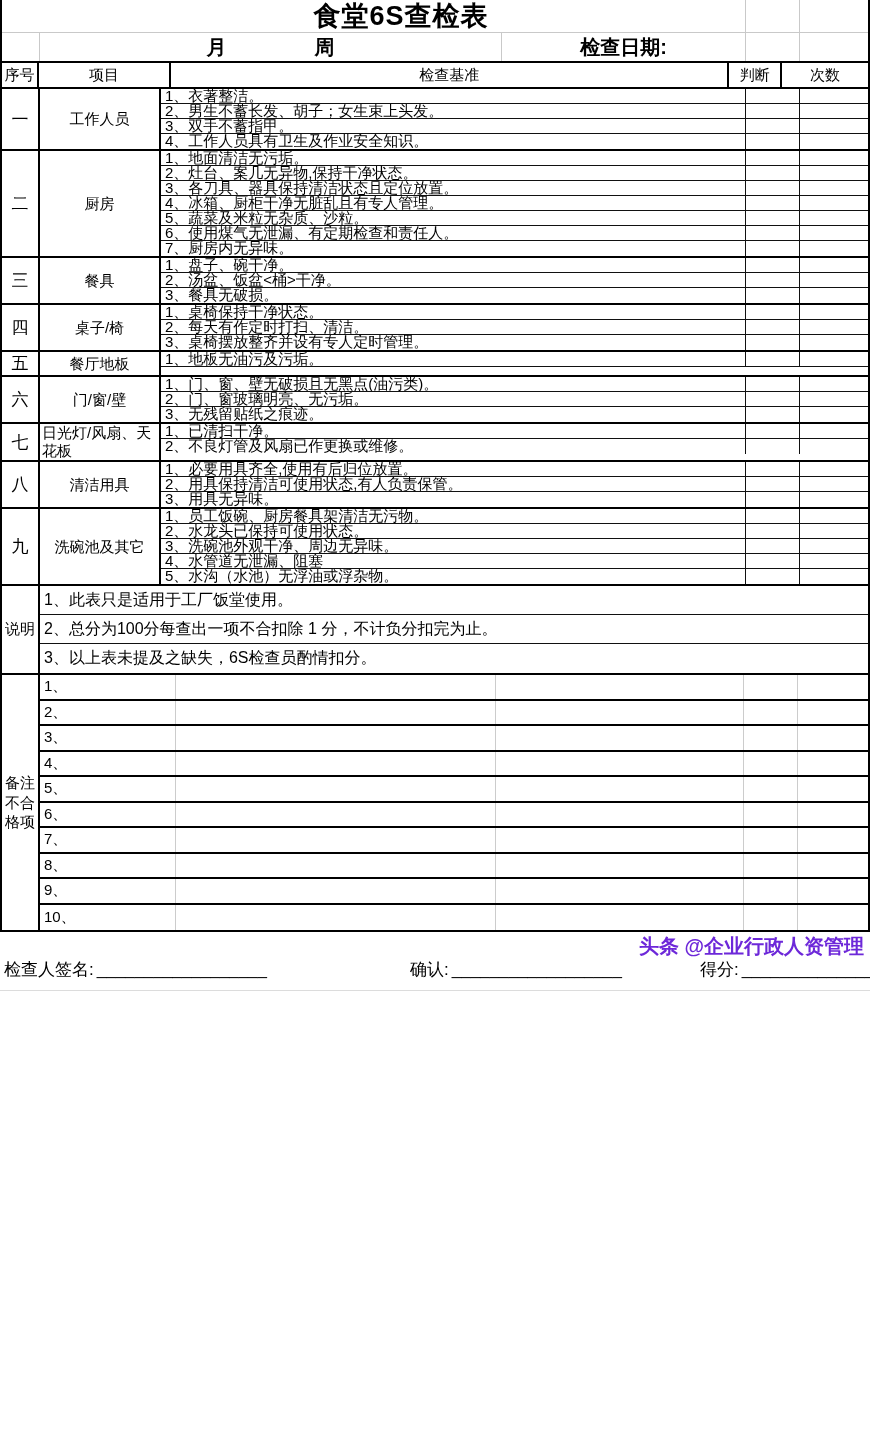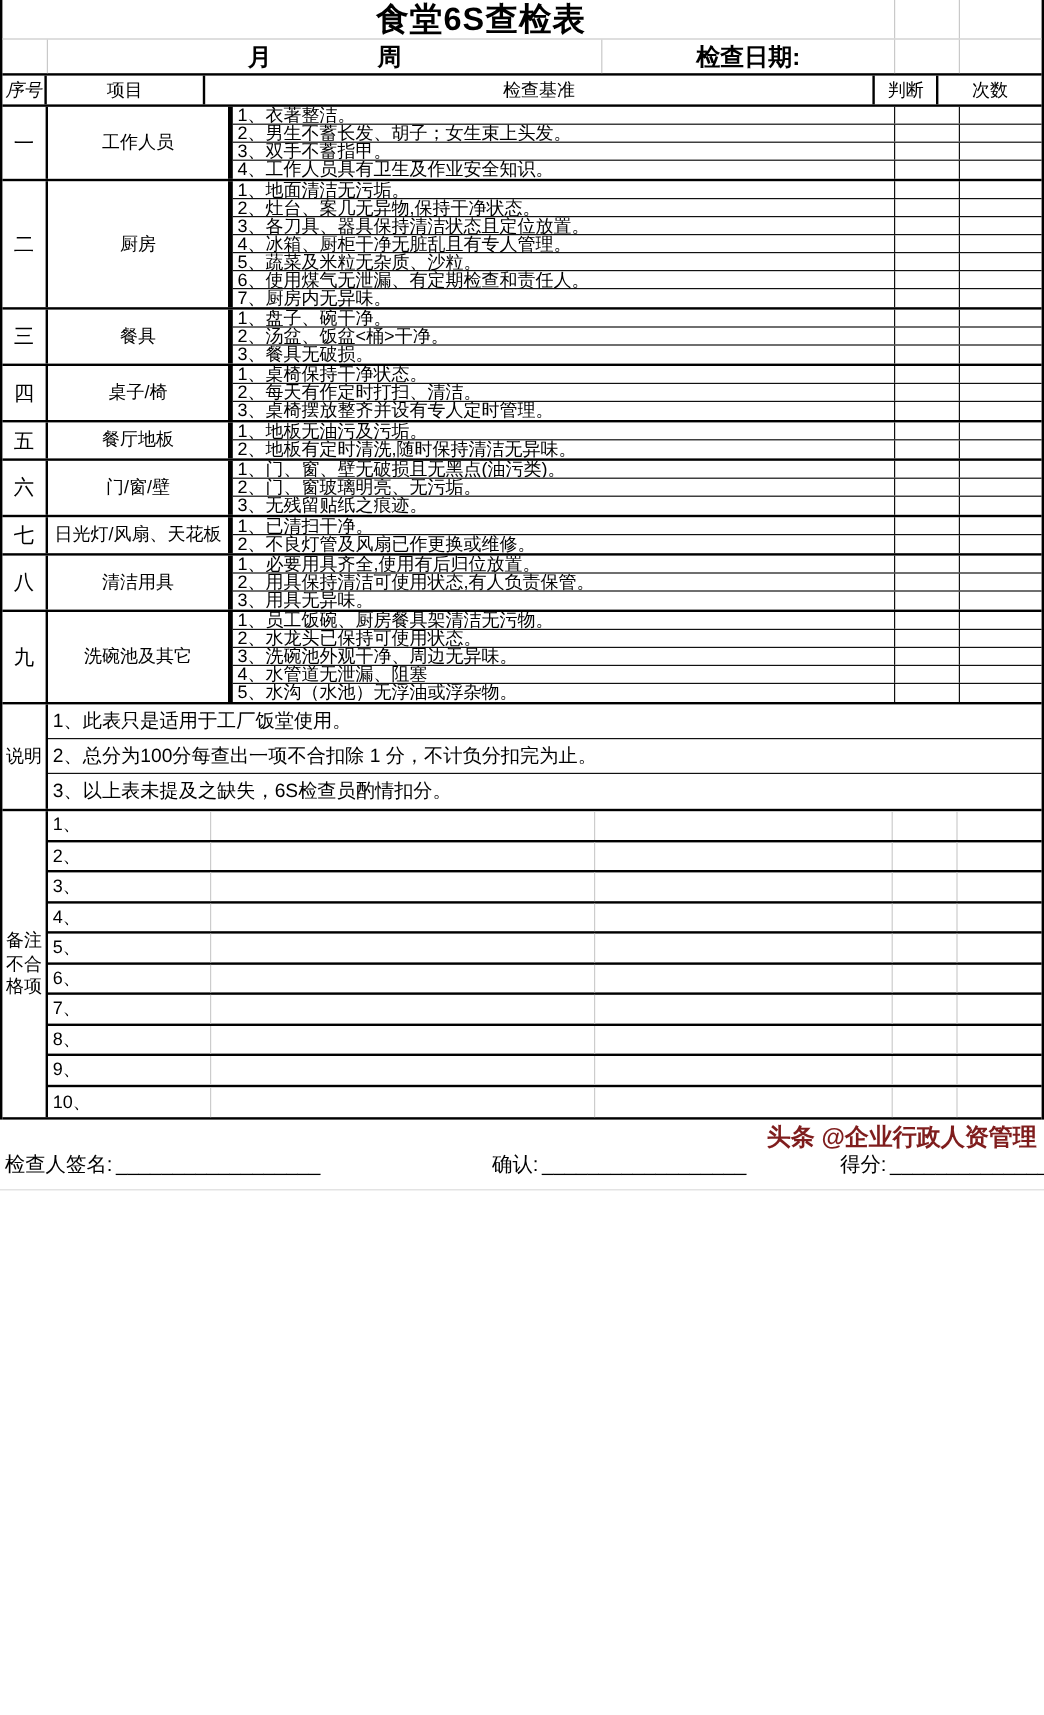--- a/index.html
+++ b/index.html
@@ -16,32 +16,32 @@
   .w-count{width:69px;box-sizing:border-box;}
   
   .sub-row{height:30px;border-bottom:2px solid #000;font-weight:bold;font-size:20px;}
   .sub-num{width:38px;border-right:1px solid #c9c9c9;box-sizing:border-box;}
   .sub-mw{width:462px;display:flex;align-items:center;justify-content:center;gap:88px;
           border-right:1px solid #c9c9c9;box-sizing:border-box;}
   .sub-date{width:243px;display:flex;align-items:center;justify-content:center;box-sizing:border-box;}
   
   .header-row{height:26px;border-bottom:2px solid #000;font-size:15px;}
   .h-cell{display:flex;align-items:center;justify-content:center;box-sizing:border-box;}
-  .h-num{width:38px;border-right:2px solid #000;font-style:italic;}
+  .h-num{width:38px;border-right:2px solid #000;}
   .h-item{width:135px;border-right:2px solid #000;}
   .h-crit{width:570px;}
   .h-judge{width:54px;border-left:2px solid #000;}
   .h-count{width:90px;border-left:2px solid #000;}
   
   .section{display:flex;box-sizing:border-box;}
   .sec-border{border-top:2px solid #000;}
   .sec-num{width:38px;border-right:2px solid #000;display:flex;align-items:center;justify-content:center;
            font-size:17px;box-sizing:border-box;}
-  .sec-item{width:154px;border-right:4px solid #000000;display:flex;align-items:center;justify-content:center;
-            font-size:15px;text-align:center;line-height:1.2;box-sizing:border-box;padding:0 2px;}
+  .sec-item{width:121px;border-right:2px solid #000000;display:flex;align-items:center;justify-content:center;
+            font-size:15px;text-align:left;line-height:1.2;box-sizing:border-box;padding:0 2px;}
   .sec-rows{flex:1;display:flex;flex-direction:column;}
   .crit-row{display:flex;height:15px;box-sizing:border-box;}
   .rb{border-bottom:1px solid #111;}
   .crit-text{flex:1;display:flex;align-items:center;padding-left:4px;font-size:15px;box-sizing:border-box;white-space:nowrap;overflow:hidden;}
   .cell-judge{width:54px;border-left:1px solid #111;box-sizing:border-box;}
   .cell-count{width:69px;border-left:1px solid #111;box-sizing:border-box;}
   
   .notes{display:flex;border-top:2px solid #000;box-sizing:border-box;}
   .notes-label{width:38px;border-right:2px solid #000;display:flex;align-items:center;justify-content:center;
                font-size:15px;box-sizing:border-box;padding:0 1px;}
@@ -59,21 +59,21 @@
   .rm-c3{width:248px;border-left:1px solid #ccc;box-sizing:border-box;}
   .rm-c4{width:54px;border-left:1px solid #ccc;box-sizing:border-box;}
   .rm-c5{width:69px;border-left:1px solid #ccc;box-sizing:border-box;}
   
   .footer{position:relative;height:61px;}
   .f-item{position:absolute;font-weight:normal;font-size:17px;white-space:nowrap;}
   .f-item .blank{margin-left:3px;letter-spacing:0;}
   #f-sign{left:4px;top:26px;}
   #f-confirm{left:410px;top:26px;}
   #f-score{left:700px;top:26px;}
-  .watermark{position:absolute;right:6px;top:1px;color:#7f1d1d;font-weight:bold;font-size:20px;white-space:nowrap;}
+  .watermark{position:absolute;right:6px;top:1px;color:#6d28d9;font-weight:bold;font-size:20px;white-space:nowrap;}
   .bottom-line{position:absolute;left:0;right:0;bottom:2px;border-top:1px solid #dcdcdc;}
 </style>
 </head>
 <body>
 
 <div class="page">
   <div class="tbl">
 
     <div class="row title-row">
       <div class="title-main">食堂6S查检表</div>
@@ -212,25 +212,20 @@
         </div>
         <div class="section sec-border">
           <div class="sec-num">五</div>
           <div class="sec-item">餐厅地板</div>
           <div class="sec-rows">
             <div class="crit-row rb">
               <div class="crit-text">1、地板无油污及污垢。</div>
               <div class="cell-judge"></div>
               <div class="cell-count"></div>
             </div>
-            <div class="crit-row">
-              <div class="crit-text">2、地板有定时清洗,随时保持清洁无异味。</div>
-              <div class="cell-judge"></div>
-              <div class="cell-count"></div>
-            </div>
           </div>
         </div>
         <div class="section sec-border">
           <div class="sec-num">六</div>
           <div class="sec-item">门/窗/壁</div>
           <div class="sec-rows">
             <div class="crit-row rb">
               <div class="crit-text">1、门、窗、壁无破损且无黑点(油污类)。</div>
               <div class="cell-judge"></div>
               <div class="cell-count"></div>

